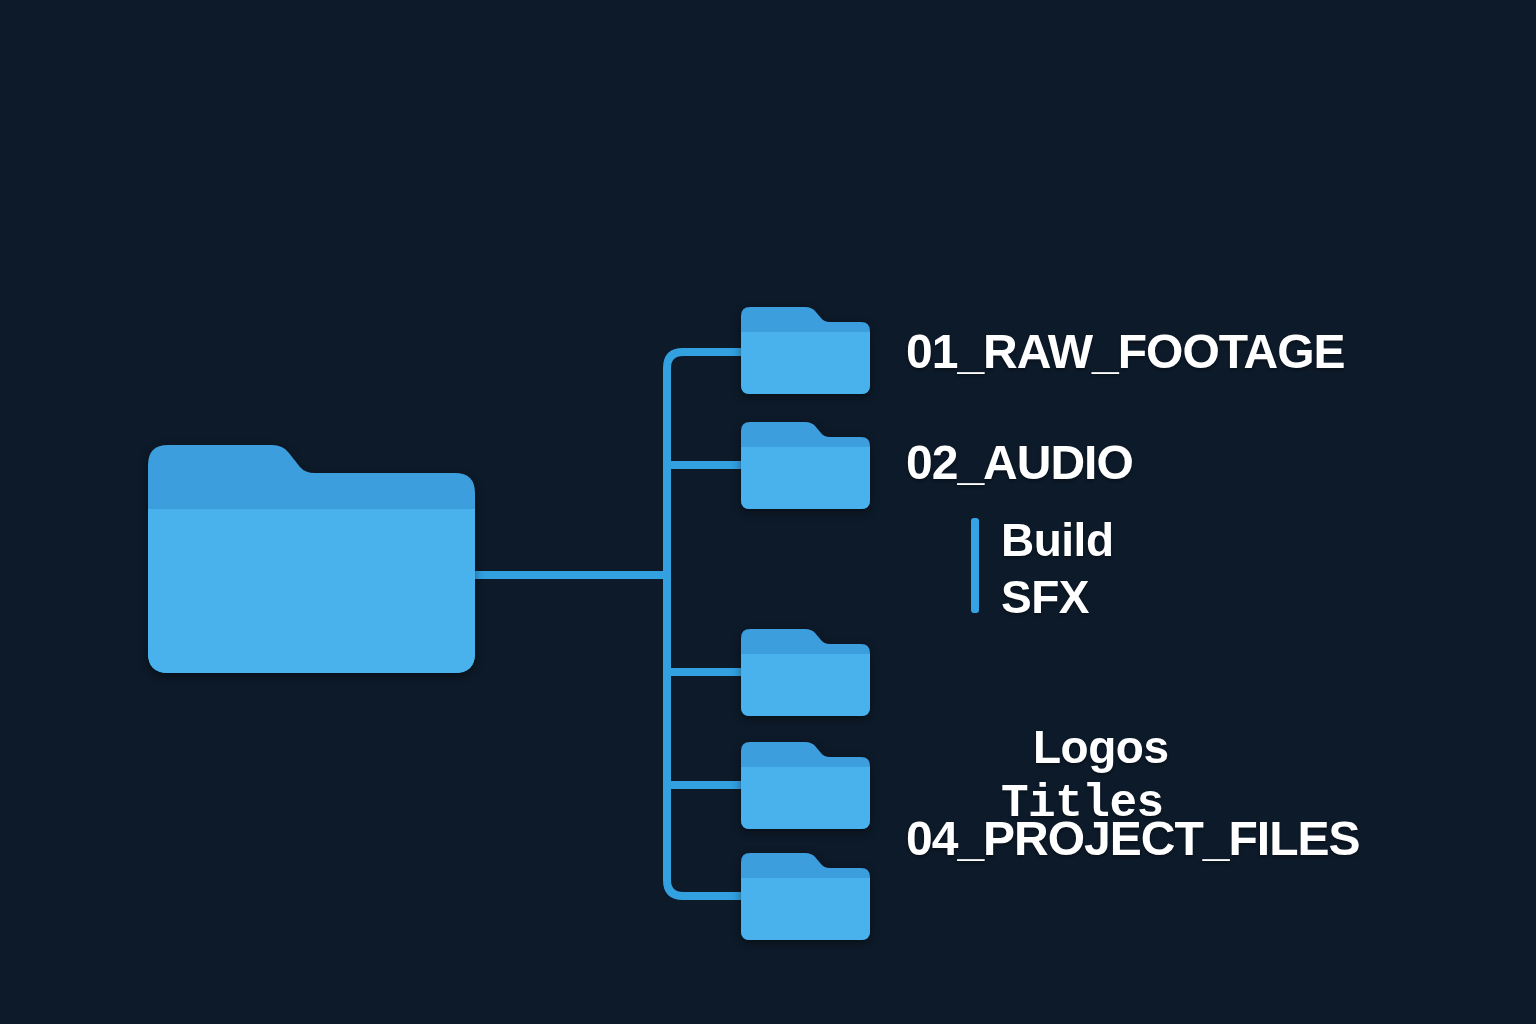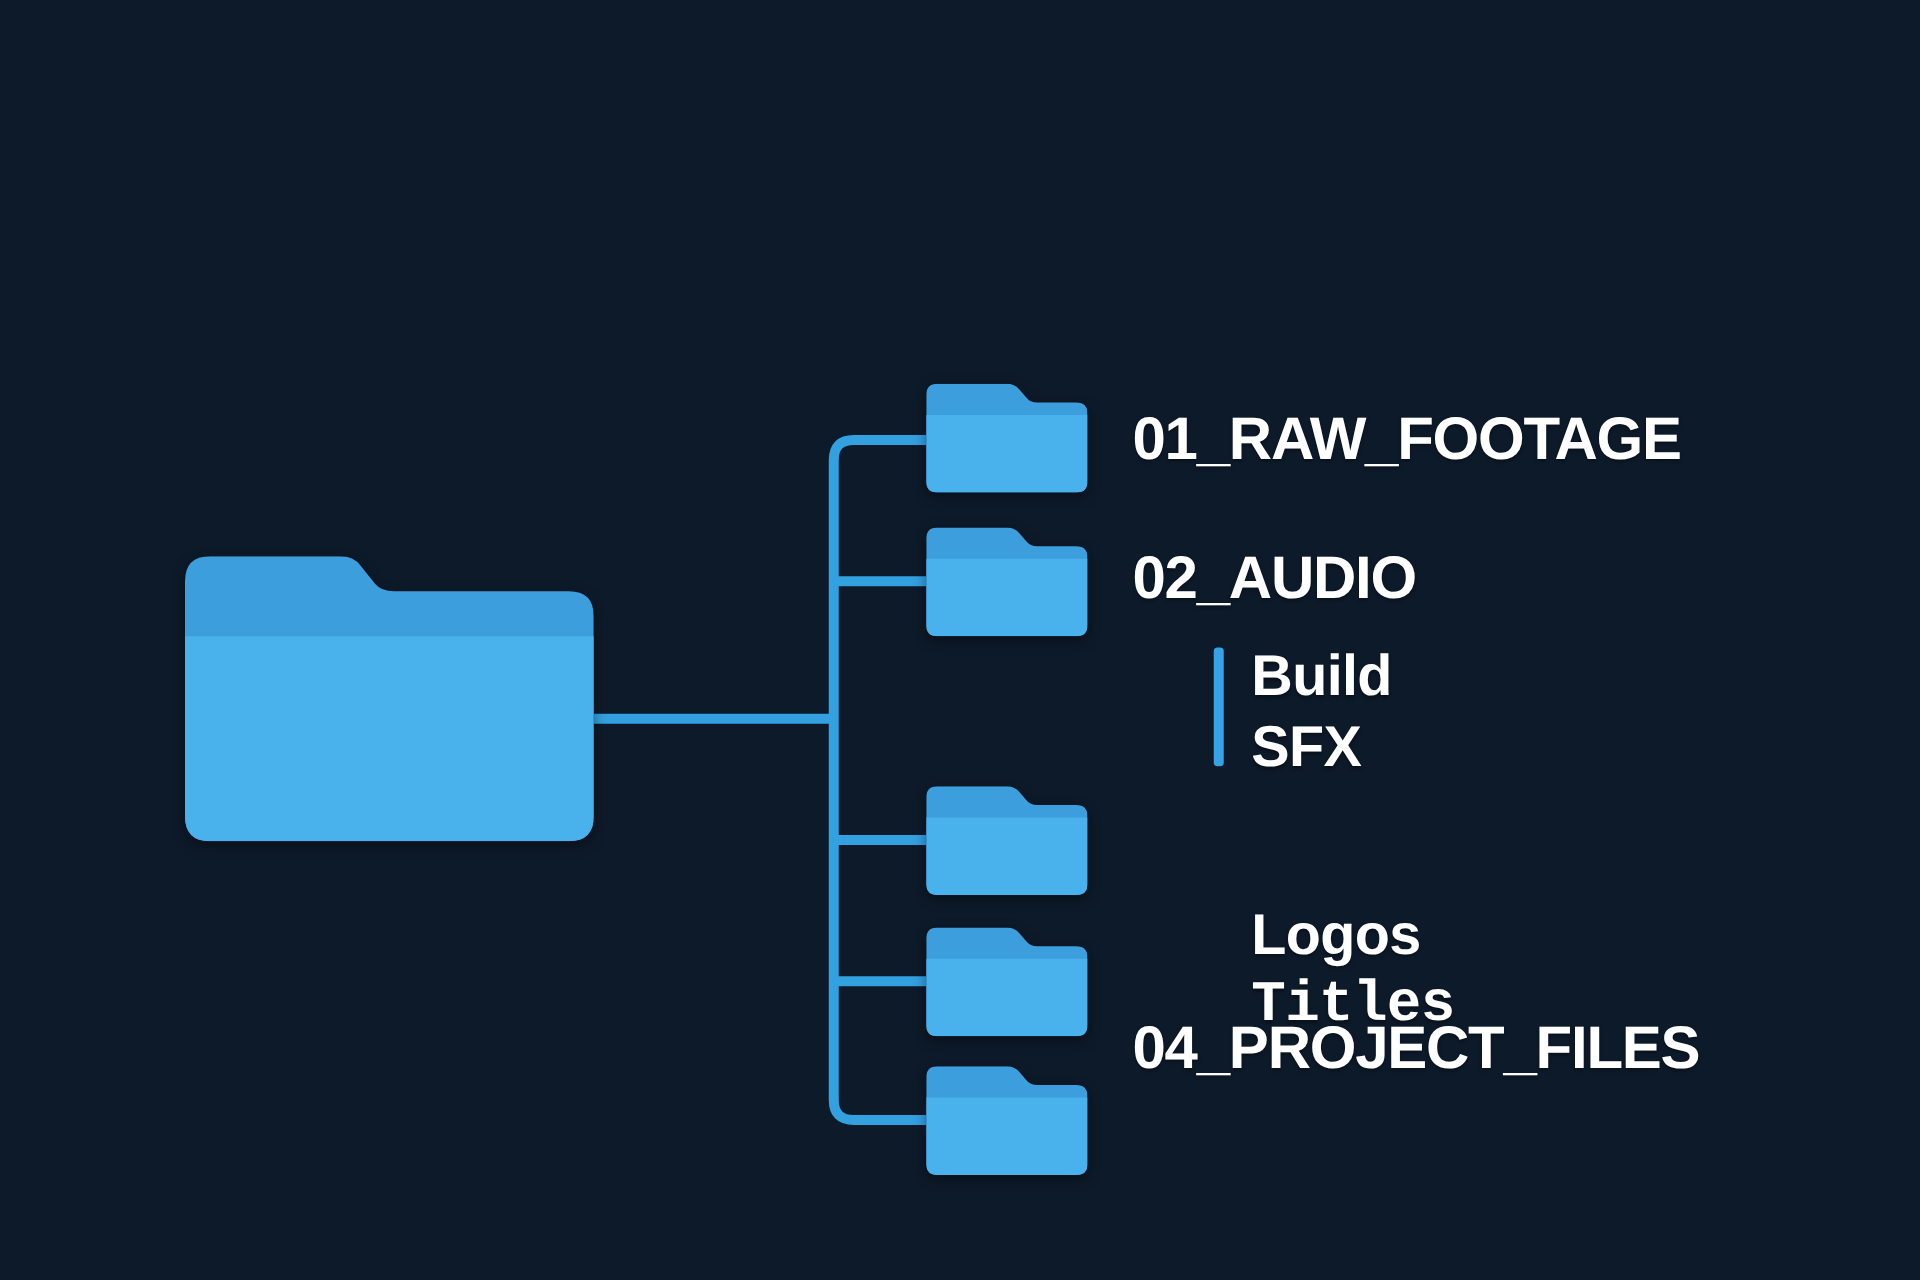--- a/index.html
+++ b/index.html
@@ -75,21 +75,21 @@
     color: #ffffff;
     font-size: 46px;
     line-height: 46px;
     font-weight: 700;
     letter-spacing: -0.5px;
     white-space: nowrap;
     text-shadow: 0 2px 3px rgba(0,0,0,0.35);
   }
   .sublabel-music  { top: 517px; }
   .sublabel-sfx    { top: 574px; }
-  .sublabel-logos  { top: 724px; }
+  .sublabel-logos  { top: 724px; margin-left: 32px; }
   .sublabel-titles { top: 781px; font-family: Liberation Mono, monospace; }
 
   .accent-bar {
     position: absolute;
     left: 971px;
     top: 518px;
     width: 8px;
     height: 95px;
     border-radius: 3px;
     background: #35a3e5;

